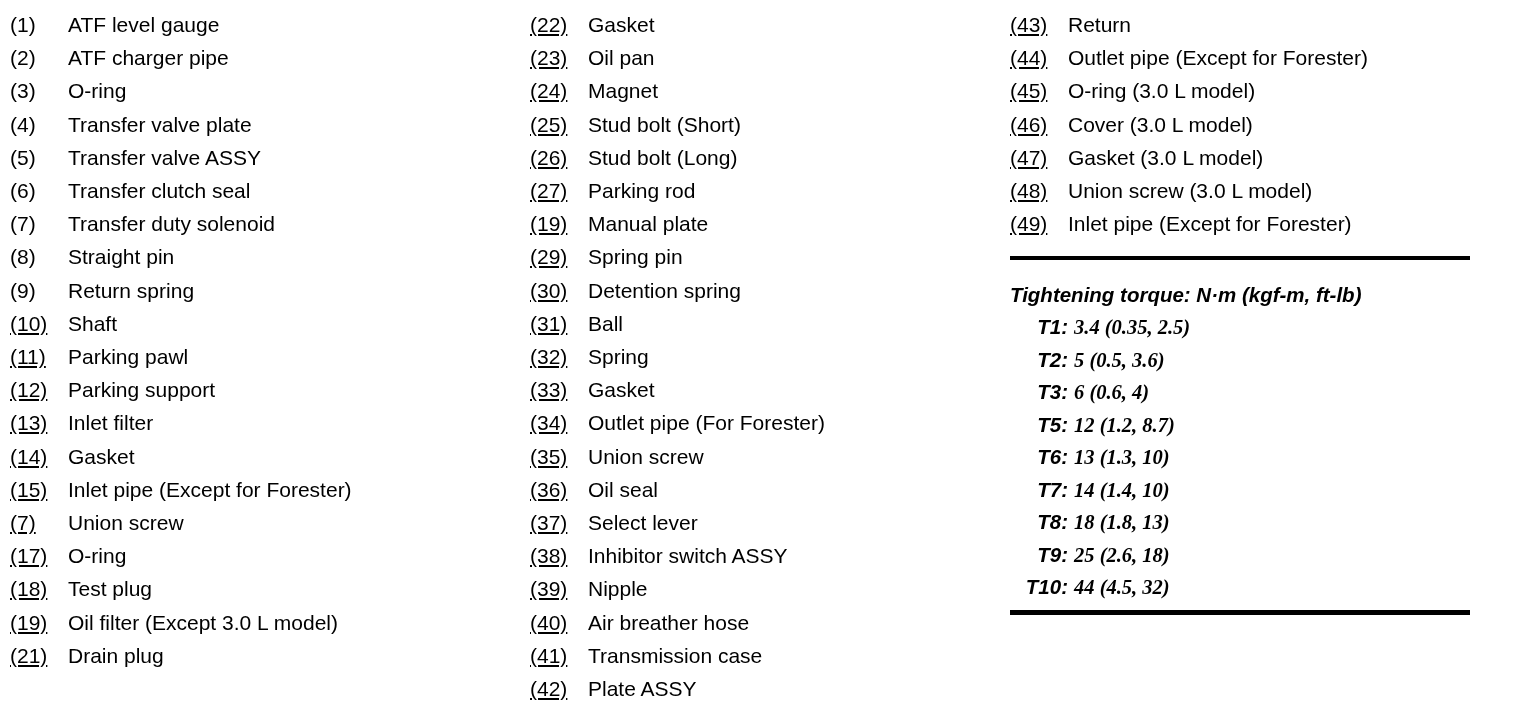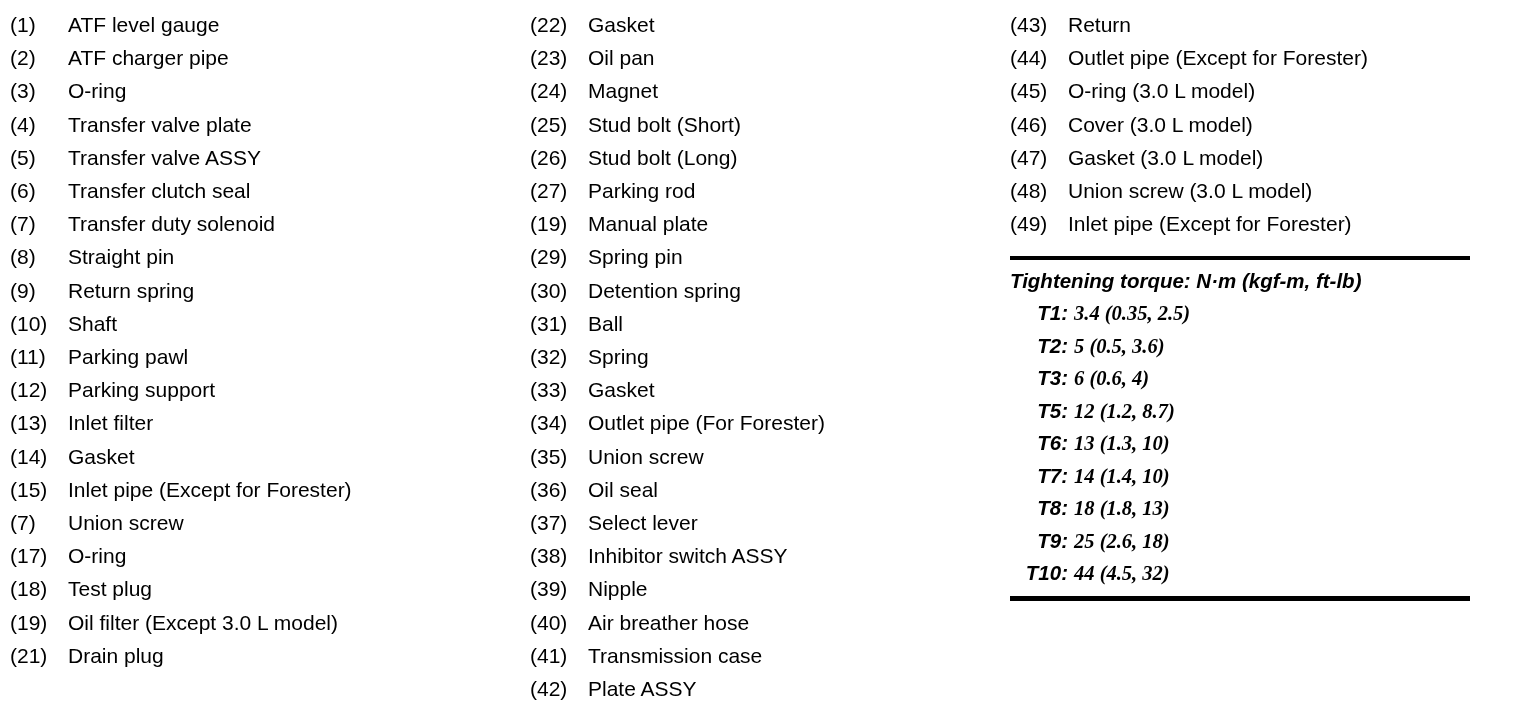--- a/index.html
+++ b/index.html
@@ -42,20 +42,21 @@
     white-space: nowrap;
   }
   .item .num {
     display: inline-block;
     width: 58px;
     text-align: left;
     flex: 0 0 58px;
   }
   .item .num.wide {
     width: 58px;
+    text-decoration: underline;
   }
   .item .label {
     display: inline-block;
     text-align: center;
   }
 
   .torque-box {
     margin-top: 16px;
     margin-left: 0px;
     width: 460px;
@@ -66,21 +67,21 @@
     width: 460px;
   }
   .rule.bottom {
     height: 5px;
   }
   .torque-title {
     font-size: 20.5px;
     font-weight: bold;
     font-style: italic;
     line-height: 33px;
-    padding-top: 4px;
+    padding-top: 18px;
     white-space: nowrap;
   }
   .torque-row {
     font-size: 20.5px;
     font-weight: bold;
     font-style: italic;
     line-height: 32.5px;
     white-space: nowrap;
     display: flex;
   }

